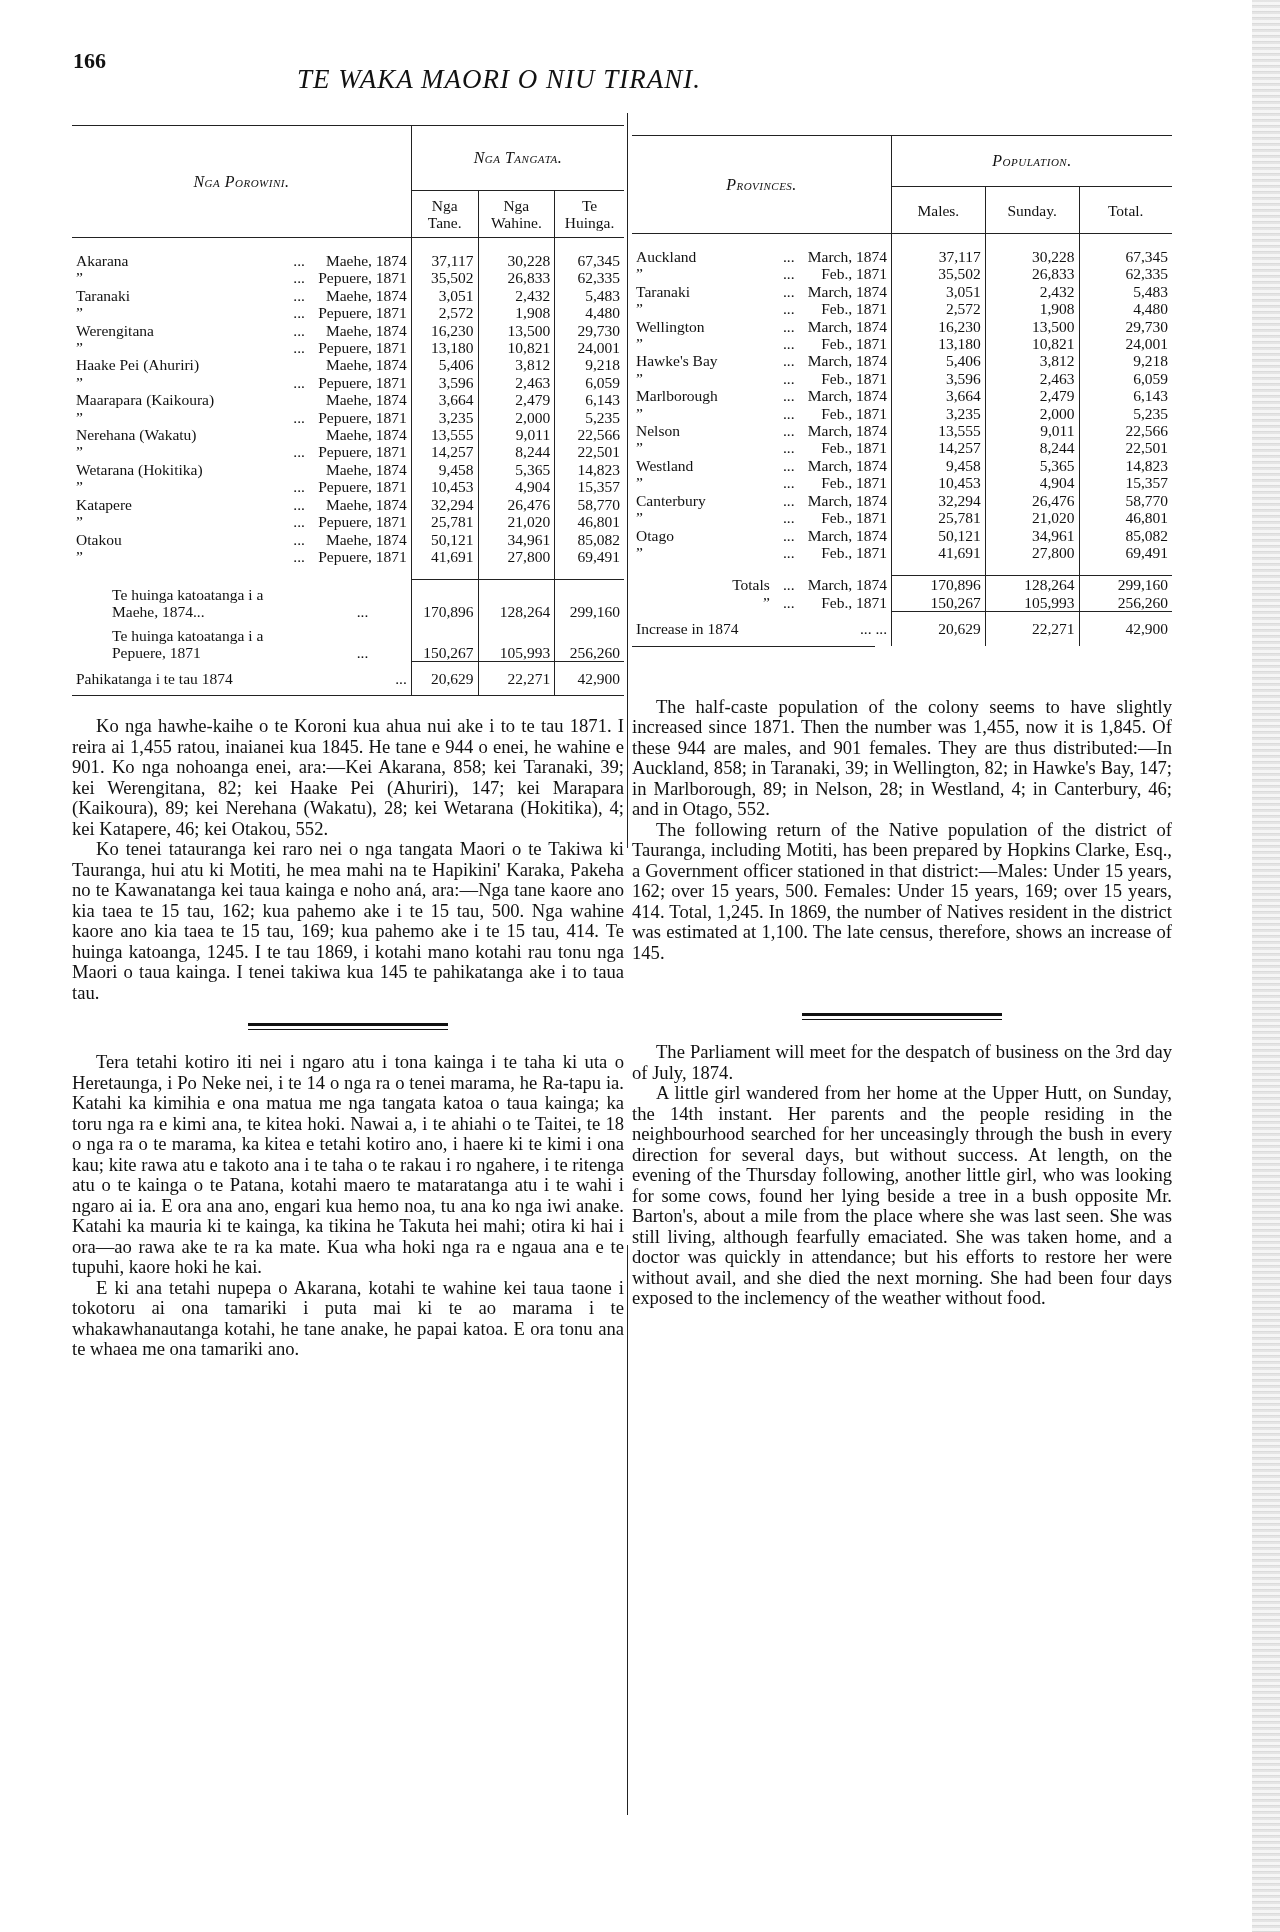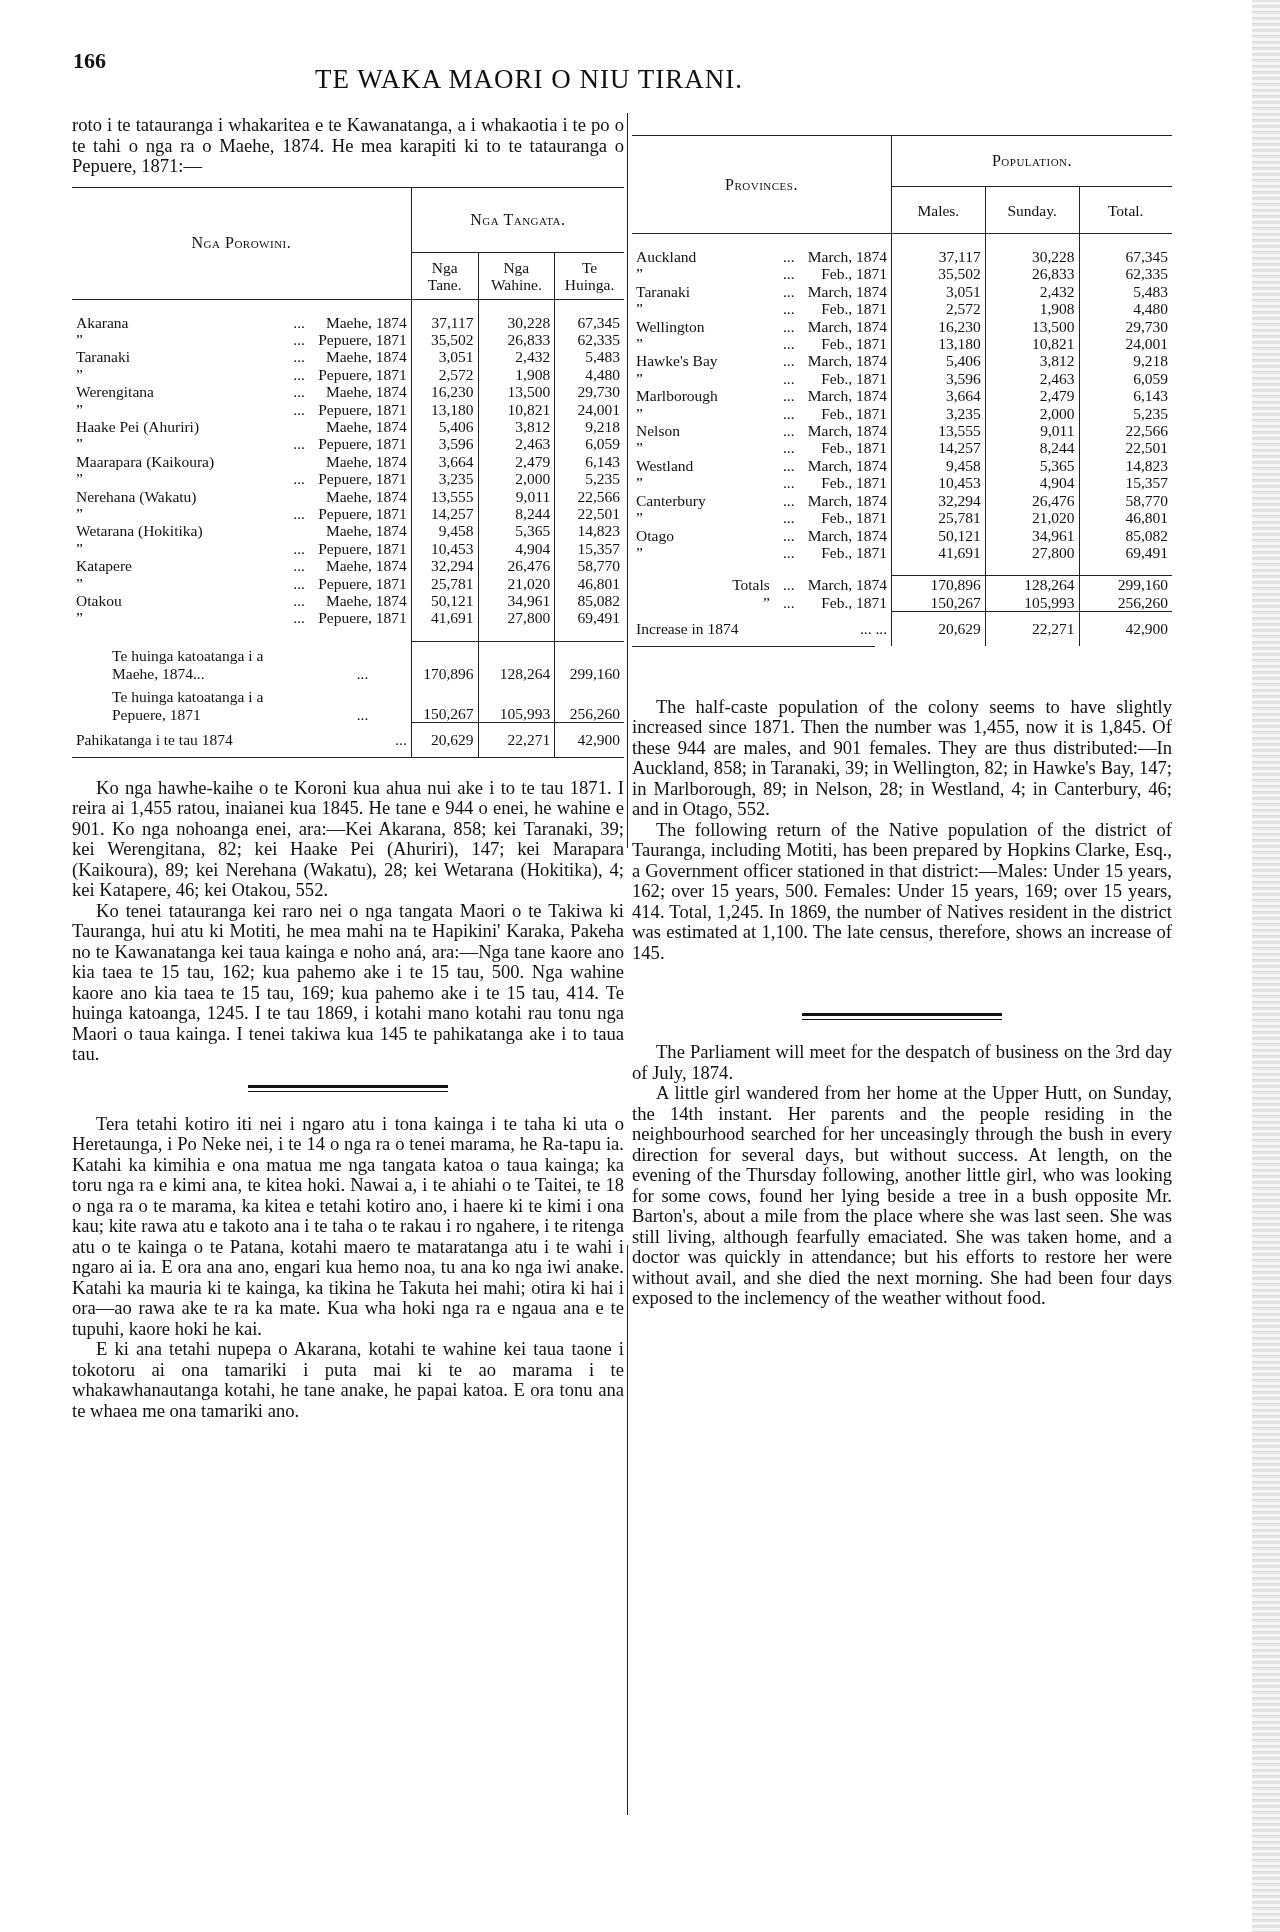--- a/index.html
+++ b/index.html
@@ -1,36 +1,36 @@
 <!DOCTYPE html>
 <html><head>
 <meta charset="utf-8">
 <style>
   html, body { margin:0; padding:0; background:#ffffff; }
   body { width:1280px; height:1932px; position:relative; overflow:hidden;
          font-family:"Liberation Serif","DejaVu Serif",serif; color:#111; }
   .page-num { position:absolute; left:73px; top:48px; font-size:22px; font-weight:bold; }
-  .running-head { position:absolute; left:315px; top:64px; font-size:27px; letter-spacing:1px; }
+  .running-head { position:absolute; left:297px; top:64px; font-size:27px; letter-spacing:1px;font-style:italic; }
   .right-edge { position:absolute; left:1252px; top:0; width:28px; height:1932px;
                 background:repeating-linear-gradient(180deg,#cfcfcf 0 2px,#eee 2px 5px,#bdbdbd 5px 6px); opacity:.55; }
   .col { position:absolute; }
   .col-left { left:72px; width:552px; }
   .col-right { left:632px; width:540px; }
   .col-rule { position:absolute; left:627px; width:1px; background:#222; }
   .prose { font-size:18.6px; line-height:20.5px; text-align:justify; margin:0; }
   .prose.indent { text-indent:24px; }
   .hr { border-top:1.5px solid #222; margin:6px 0 0 0; }
   table.census { border-collapse:collapse; font-size:15.5px; line-height:17.4px; width:100%; }
   table.census td, table.census th { padding:0 4px; vertical-align:top; font-weight:normal; }
   .sc { font-variant:small-caps; letter-spacing:.5px; font-size:16px; }
   .num { text-align:right; white-space:nowrap; }
   .vl { border-left:1.3px solid #222; }
   .bt { border-top:1.3px solid #222; }
   .bb { border-bottom:1.3px solid #222; }
-  .hdr-top { height:64px; vertical-align:middle !important; text-align:center; }
+  .hdr-top { height:64px; vertical-align:middle !important; text-align:center;font-style:italic; }
   .hdr-sub { text-align:center; vertical-align:middle !important; line-height:17px; height:46px; }
   .lbl { white-space:nowrap; }
   .dots { text-align:center; width:22px; white-space:nowrap; }
   .date { white-space:nowrap; text-align:right; }
   .gap td { height:14px; }
   .double-rule { width:200px; margin:20px auto 22px auto; }
   .double-rule .a { border-top:3.5px solid #111; }
   .double-rule .b { border-top:1px solid #111; margin-top:3px; }
 </style>
 </head>
@@ -38,21 +38,20 @@
 
 <div class="right-edge"></div>
 
 <div class="page-num">166</div>
 <div class="running-head">TE WAKA MAORI O NIU TIRANI.</div>
 
 <div class="col-rule" style="top:113px;height:735px;"></div>
 <div class="col-rule" style="top:1245px;height:570px;"></div>
 
 <div class="col col-left" style="top:115px;">
-  <p class="prose">roto i te tatauranga i whakaritea e te Kawanatanga, a i whakaotia i te po o te tahi o nga ra o Maehe, 1874. He mea karapiti ki to te tatauranga o Pepuere, 1871:—</p>
   <div class="hr" style="margin-top:10px;"></div>
   <table class="census" style="margin-top:0">
     <thead>
       <tr>
         <th class="hdr-top sc" rowspan="2" colspan="3">Nga Porowini.</th>
         <th class="hdr-top sc vl bb" colspan="3">Nga Tangata.</th>
       </tr>
       <tr>
         <th class="hdr-sub vl">Nga Tane.</th>
         <th class="hdr-sub vl">Nga Wahine.</th>

